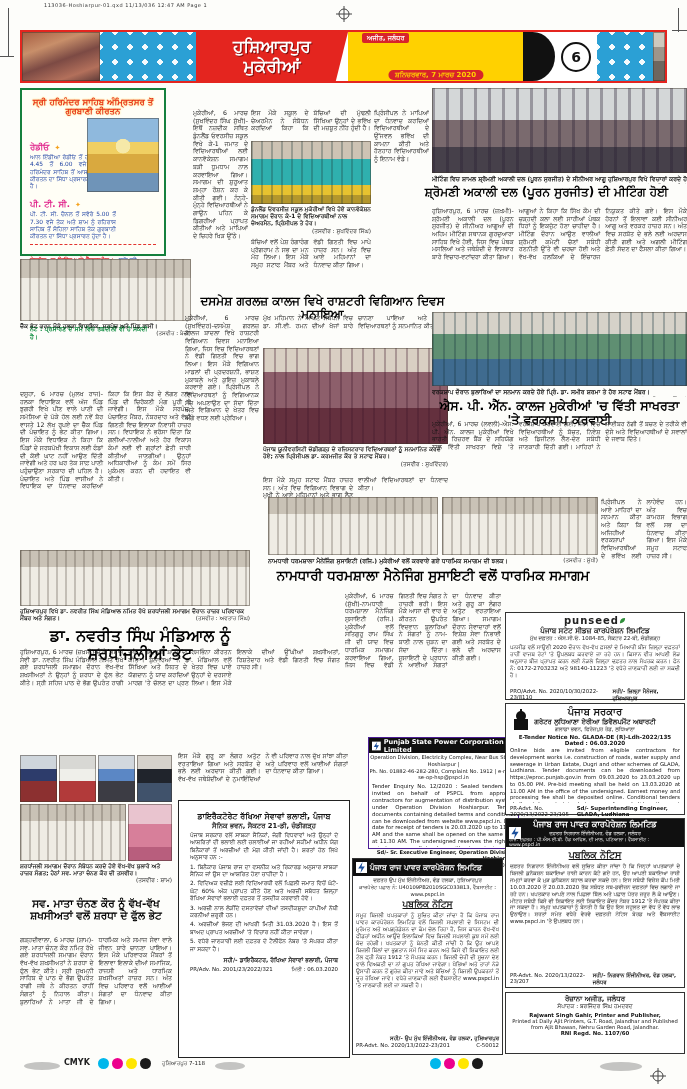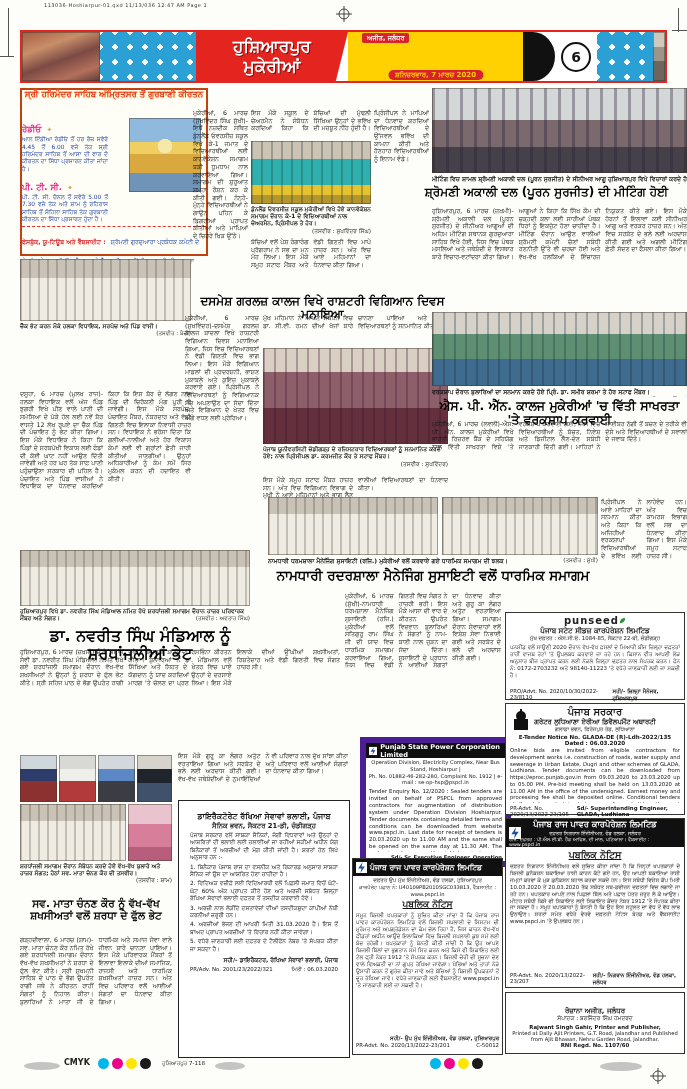--- a/index.html
+++ b/index.html
@@ -74,21 +74,21 @@
       <span class="abs" style="left:50%;transform:translateX(-50%);bottom:1px;background:#d8232a;color:#ffd100;font-size:7px;font-weight:bold;padding:1px 7px;border-radius:5px;white-space:nowrap">ਸ਼ਨਿਚਰਵਾਰ, 7 ਮਾਰਚ 2020</span>
     </div>
     <div style="width:32px;height:100%;background:#111;border-radius:0 70% 70% 0 / 0 50% 50% 0"></div>
     <div style="width:42px;height:100%;background:#fff;display:flex;align-items:center;justify-content:center">
       <span style="width:26px;height:26px;border:2px solid #111;border-radius:50%;display:flex;align-items:center;justify-content:center;font-weight:bold;font-size:14px;background:#fff">6</span>
     </div>
     <div class="diamond" style="width:56px;height:100%"></div>
     <div class="ph ph-b" style="flex:1;height:100%"></div>
   </div>
 
-  <div class="abs" style="left:20px;top:88px;width:188px;height:168px;border:2px solid #c2410c;background:#fffef6;box-sizing:border-box;padding:0">
+  <div class="abs" style="left:20px;top:88px;width:146px;height:168px;border:2px solid #15803d;background:#fffef6;box-sizing:border-box;padding:8px">
     <div style="text-align:center;font-weight:bold;font-size:8.6px;color:#e8341c;text-shadow:0 0 2px #ffd54d;line-height:1.1">ਸ੍ਰੀ ਹਰਿਮੰਦਰ ਸਾਹਿਬ ਅੰਮ੍ਰਿਤਸਰ ਤੋਂ ਗੁਰਬਾਣੀ ਕੀਰਤਨ</div>
     <div class="ph ph-temple abs" style="right:5px;top:28px;width:72px;height:74px"></div>
     <div style="width:86px;margin-top:18px">
       <div><span style="color:#e0218a;font-weight:bold;font-size:8.5px">ਰੇਡੀਓ</span>
         <span style="color:#f6a21d;font-size:7px">✦</span></div>
       <div class="bt" style="color:#1b3fa0;font-size:5.9px">ਆਲ ਇੰਡੀਆ ਰੇਡੀਓ ਤੋਂ ਹਰ ਰੋਜ਼ ਸਵੇਰੇ 4.45 ਤੋਂ 6.00 ਵਜੇ ਤੱਕ ਸ੍ਰੀ ਹਰਿਮੰਦਰ ਸਾਹਿਬ ਤੋਂ ਆਸਾ ਦੀ ਵਾਰ ਦੇ ਕੀਰਤਨ ਦਾ ਸਿੱਧਾ ਪ੍ਰਸਾਰਣ ਕੀਤਾ ਜਾਂਦਾ ਹੈ।</div>
       <div style="margin-top:2px"><span style="color:#e0218a;font-weight:bold;font-size:8.5px">ਪੀ. ਟੀ. ਸੀ.</span>
         <span style="color:#f6a21d;font-size:7px">✦</span></div>
       <div class="bt" style="color:#1b3fa0;font-size:5.9px">ਪੀ. ਟੀ. ਸੀ. ਚੈਨਲ ਤੋਂ ਸਵੇਰੇ 5.00 ਤੋਂ 7.30 ਵਜੇ ਤੱਕ ਅਤੇ ਸ਼ਾਮ ਨੂੰ ਰਹਿਰਾਸ ਸਾਹਿਬ ਤੋਂ ਸੋਹਿਲਾ ਸਾਹਿਬ ਤੱਕ ਗੁਰਬਾਣੀ ਕੀਰਤਨ ਦਾ ਸਿੱਧਾ ਪ੍ਰਸਾਰਣ ਹੁੰਦਾ ਹੈ।</div>
     </div>
@@ -142,21 +142,21 @@
   <div class="abs hl" style="left:432px;top:399px;width:255px;font-size:12.5px">ਐਸ. ਪੀ. ਐੱਨ. ਕਾਲਜ ਮੁਕੇਰੀਆਂ 'ਚ ਵਿੱਤੀ ਸਾਖਰਤਾ 'ਤੇ ਵਰਕਸ਼ਾਪ ਕਰਵਾਈ</div>
   <div class="abs bt c3" style="left:432px;top:420px;width:255px;height:74px">ਮੁਕੇਰੀਆਂ, 6 ਮਾਰਚ (ਲਵਲੀ)-ਐਸ. ਪੀ. ਐੱਨ. ਕਾਲਜ ਮੁਕੇਰੀਆਂ ਵਿਖੇ ਭਾਰਤੀ ਰਿਜ਼ਰਵ ਬੈਂਕ ਦੇ ਸਹਿਯੋਗ ਨਾਲ ਵਿੱਤੀ ਸਾਖਰਤਾ ਵਿਸ਼ੇ 'ਤੇ ਵਰਕਸ਼ਾਪ ਕਰਵਾਈ ਗਈ, ਜਿਸ ਵਿਚ ਵਿਦਿਆਰਥੀਆਂ ਨੂੰ ਬੱਚਤ, ਨਿਵੇਸ਼ ਅਤੇ ਡਿਜੀਟਲ ਲੈਣ-ਦੇਣ ਸਬੰਧੀ ਜਾਣਕਾਰੀ ਦਿੱਤੀ ਗਈ। ਮਾਹਿਰਾਂ ਨੇ ਸਾਈਬਰ ਠੱਗੀ ਤੋਂ ਬਚਣ ਦੇ ਤਰੀਕੇ ਵੀ ਦੱਸੇ ਅਤੇ ਵਿਦਿਆਰਥੀਆਂ ਦੇ ਸਵਾਲਾਂ ਦੇ ਜਵਾਬ ਦਿੱਤੇ।</div>
   <div class="abs bt c2" style="left:601px;top:498px;width:86px;height:112px">ਪ੍ਰਿੰਸੀਪਲ ਨੇ ਆਏ ਮਾਹਿਰਾਂ ਦਾ ਸਨਮਾਨ ਕੀਤਾ ਅਤੇ ਕਿਹਾ ਕਿ ਅਜਿਹੀਆਂ ਵਰਕਸ਼ਾਪਾਂ ਵਿਦਿਆਰਥੀਆਂ ਦੇ ਭਵਿੱਖ ਲਈ ਲਾਹੇਵੰਦ ਹਨ। ਅੰਤ ਵਿਚ ਕਾਮਰਸ ਵਿਭਾਗ ਵਲੋਂ ਸਭ ਦਾ ਧੰਨਵਾਦ ਕੀਤਾ ਗਿਆ। ਇਸ ਮੌਕੇ ਸਮੂਹ ਸਟਾਫ ਹਾਜ਼ਰ ਸੀ।</div>
 
   <div class="abs ph crowd" style="left:268px;top:497px;width:170px;height:58px"></div>
   <div class="abs ph crowd" style="left:442px;top:497px;width:156px;height:58px"></div>
   <div class="abs cap" style="left:268px;top:557px;width:330px;height:9px;white-space:nowrap;overflow:hidden">
     <span>ਨਾਮਧਾਰੀ ਧਰਮਸ਼ਾਲਾ ਮੈਨੇਜਿੰਗ ਸੁਸਾਇਟੀ (ਰਜਿ.) ਮੁਕੇਰੀਆਂ ਵਲੋਂ ਕਰਵਾਏ ਗਏ ਧਾਰਮਿਕ ਸਮਾਗਮ ਦੀ ਝਲਕ।</span>
     <span style="float:right;font-weight:normal;font-size:5.6px">(ਤਸਵੀਰ : ਸੁੱਖੀ)</span>
   </div>
-  <div class="abs hl" style="left:268px;top:568px;width:330px;font-size:13.5px">ਨਾਮਧਾਰੀ ਰਦਰਸ਼ਾਲਾ ਮੈਨੇਜਿੰਗ ਸੁਸਾਇਟੀ ਵਲੋਂ ਧਾਰਮਿਕ ਸਮਾਗਮ</div>
+  <div class="abs hl" style="left:268px;top:568px;width:330px;font-size:13.5px">ਨਾਮਧਾਰੀ ਧਰਮਸ਼ਾਲਾ ਮੈਨੇਜਿੰਗ ਸੁਸਾਇਟੀ ਵਲੋਂ ਧਾਰਮਿਕ ਸਮਾਗਮ</div>
   <div class="abs bt c3" style="left:345px;top:592px;width:156px;height:142px">ਮੁਕੇਰੀਆਂ, 6 ਮਾਰਚ (ਸੁੱਖੀ)-ਨਾਮਧਾਰੀ ਧਰਮਸ਼ਾਲਾ ਮੈਨੇਜਿੰਗ ਸੁਸਾਇਟੀ (ਰਜਿ.) ਮੁਕੇਰੀਆਂ ਵਲੋਂ ਸਤਿਗੁਰੂ ਰਾਮ ਸਿੰਘ ਜੀ ਦੀ ਯਾਦ ਵਿਚ ਧਾਰਮਿਕ ਸਮਾਗਮ ਕਰਵਾਇਆ ਗਿਆ, ਜਿਸ ਵਿਚ ਵੱਡੀ ਗਿਣਤੀ ਵਿਚ ਸੰਗਤ ਨੇ ਹਾਜ਼ਰੀ ਭਰੀ। ਇਸ ਮੌਕੇ ਆਸਾ ਦੀ ਵਾਰ ਦੇ ਕੀਰਤਨ ਉਪਰੰਤ ਵਿਦਵਾਨ ਬੁਲਾਰਿਆਂ ਨੇ ਸੰਗਤਾਂ ਨੂੰ ਨਾਮ-ਬਾਣੀ ਨਾਲ ਜੁੜਨ ਦਾ ਸੱਦਾ ਦਿੱਤਾ। ਸੁਸਾਇਟੀ ਦੇ ਪ੍ਰਧਾਨ ਨੇ ਆਈਆਂ ਸੰਗਤਾਂ ਦਾ ਧੰਨਵਾਦ ਕੀਤਾ ਅਤੇ ਗੁਰੂ ਕਾ ਲੰਗਰ ਅਤੁੱਟ ਵਰਤਾਇਆ ਗਿਆ। ਸਮਾਗਮ ਦੌਰਾਨ ਸੇਵਾਦਾਰਾਂ ਵਲੋਂ ਵਿਸ਼ੇਸ਼ ਸੇਵਾ ਨਿਭਾਈ ਗਈ ਅਤੇ ਸਰਬੱਤ ਦੇ ਭਲੇ ਦੀ ਅਰਦਾਸ ਕੀਤੀ ਗਈ।</div>
 
   <div class="abs ph crowd" style="left:20px;top:550px;width:230px;height:56px"></div>
   <div class="abs cap" style="left:20px;top:608px;width:230px;height:19px;font-size:5.9px">
     <span>ਹੁਸ਼ਿਆਰਪੁਰ ਵਿਖੇ ਡਾ. ਨਵਰੀਤ ਸਿੰਘ ਮੰਡਿਆਲ ਨਮਿਤ ਰੱਖੇ ਸ਼ਰਧਾਂਜਲੀ ਸਮਾਗਮ ਦੌਰਾਨ ਹਾਜ਼ਰ ਪਰਿਵਾਰਕ ਮੈਂਬਰ ਅਤੇ ਸੰਗਤ।</span>
     <span style="float:right;font-weight:normal;font-size:5.6px">(ਤਸਵੀਰ : ਅਵਤਾਰ ਸਿੰਘ)</span>
   </div>
   <div class="abs hl" style="left:20px;top:627px;width:240px;font-size:16px">ਡਾ. ਨਵਰੀਤ ਸਿੰਘ ਮੰਡਿਆਲ ਨੂੰ ਸ਼ਰਧਾਂਜਲੀਆਂ ਭੇਟ</div>
   <div class="abs bt c3" style="left:20px;top:648px;width:320px;height:100px">ਹੁਸ਼ਿਆਰਪੁਰ, 6 ਮਾਰਚ (ਜ਼ਖ਼ਮੀ)-ਉੱਘੇ ਸਮਾਜ ਸੇਵੀ ਡਾ. ਨਵਰੀਤ ਸਿੰਘ ਮੰਡਿਆਲ ਨਮਿਤ ਰੱਖੇ ਗਏ ਸ਼ਰਧਾਂਜਲੀ ਸਮਾਗਮ ਦੌਰਾਨ ਵੱਖ-ਵੱਖ ਸ਼ਖਸੀਅਤਾਂ ਨੇ ਉਨ੍ਹਾਂ ਨੂੰ ਸ਼ਰਧਾ ਦੇ ਫੁੱਲ ਭੇਟ ਕੀਤੇ। ਸ੍ਰੀ ਸਹਿਜ ਪਾਠ ਦੇ ਭੋਗ ਉਪਰੰਤ ਰਾਗੀ ਜਥੇ ਨੇ ਇਲਾਹੀ ਬਾਣੀ ਦਾ ਰਸਭਿੰਨਾ ਕੀਰਤਨ ਕੀਤਾ। ਬੁਲਾਰਿਆਂ ਨੇ ਡਾ. ਮੰਡਿਆਲ ਵਲੋਂ ਸਿੱਖਿਆ ਅਤੇ ਸਿਹਤ ਦੇ ਖੇਤਰ ਵਿਚ ਪਾਏ ਯੋਗਦਾਨ ਨੂੰ ਯਾਦ ਕਰਦਿਆਂ ਉਨ੍ਹਾਂ ਦੇ ਦਰਸਾਏ ਮਾਰਗ 'ਤੇ ਚੱਲਣ ਦਾ ਪ੍ਰਣ ਲਿਆ। ਇਸ ਮੌਕੇ ਇਲਾਕੇ ਦੀਆਂ ਉੱਘੀਆਂ ਸ਼ਖਸੀਅਤਾਂ, ਰਿਸ਼ਤੇਦਾਰ ਅਤੇ ਵੱਡੀ ਗਿਣਤੀ ਵਿਚ ਸੰਗਤ ਹਾਜ਼ਰ ਸੀ।</div>
   <div class="abs bt c2" style="left:178px;top:752px;width:170px;height:44px">ਇਸ ਮੌਕੇ ਗੁਰੂ ਕਾ ਲੰਗਰ ਅਤੁੱਟ ਵਰਤਾਇਆ ਗਿਆ ਅਤੇ ਸਰਬੱਤ ਦੇ ਭਲੇ ਲਈ ਅਰਦਾਸ ਕੀਤੀ ਗਈ। ਵੱਖ-ਵੱਖ ਜਥੇਬੰਦੀਆਂ ਦੇ ਨੁਮਾਇੰਦਿਆਂ ਨੇ ਵੀ ਪਰਿਵਾਰ ਨਾਲ ਦੁੱਖ ਸਾਂਝਾ ਕੀਤਾ ਅਤੇ ਪਰਿਵਾਰ ਵਲੋਂ ਆਈਆਂ ਸੰਗਤਾਂ ਦਾ ਧੰਨਵਾਦ ਕੀਤਾ ਗਿਆ।</div>
@@ -183,21 +183,21 @@
     <div class="n-body" style="margin-top:2px">3. ਅਰਜ਼ੀ ਨਾਲ ਲੋੜੀਂਦੇ ਦਸਤਾਵੇਜ਼ਾਂ ਦੀਆਂ ਤਸਦੀਕਸ਼ੁਦਾ ਕਾਪੀਆਂ ਨੱਥੀ ਕਰਨੀਆਂ ਜ਼ਰੂਰੀ ਹਨ।</div>
     <div class="n-body" style="margin-top:2px">4. ਅਰਜ਼ੀਆਂ ਭੇਜਣ ਦੀ ਆਖਰੀ ਮਿਤੀ 31.03.2020 ਹੈ। ਇਸ ਤੋਂ ਬਾਅਦ ਪ੍ਰਾਪਤ ਅਰਜ਼ੀਆਂ 'ਤੇ ਵਿਚਾਰ ਨਹੀਂ ਕੀਤਾ ਜਾਵੇਗਾ।</div>
     <div class="n-body" style="margin-top:2px">5. ਵਧੇਰੇ ਜਾਣਕਾਰੀ ਲਈ ਦਫ਼ਤਰ ਦੇ ਟੈਲੀਫੋਨ ਨੰਬਰ 'ਤੇ ਸੰਪਰਕ ਕੀਤਾ ਜਾ ਸਕਦਾ ਹੈ।</div>
     <div style="text-align:right;font-size:6px;font-weight:bold;margin-top:3px">ਸਹੀ/- ਡਾਇਰੈਕਟਰ, ਰੱਖਿਆ ਸੇਵਾਵਾਂ ਭਲਾਈ, ਪੰਜਾਬ</div>
     <div class="n-foot">
       <span>PR/Adv. No. 2001/23/2022/321</span>
       <span>ਮਿਤੀ : 06.03.2020</span>
     </div>
   </div>
 
-  <div class="abs" style="left:360px;top:737px;width:151px;height:130px;border:6px solid #4c1d95;box-sizing:border-box;background:#fff">
+  <div class="abs" style="left:368px;top:737px;width:151px;height:112px;border:1px solid #4c1d95;box-sizing:border-box;background:#fff">
     <div class="blackbar" style="height:15px">
       <svg width="10" height="10" viewBox="0 0 10 10">
           <rect width="10" height="10" fill="#fff"></rect>
           <polygon points="6,0 2,6 5,6 4,10 8,4 5,4" fill="#1a4f9c"></polygon>
         </svg>
       <span style="font-size:6.6px;font-weight:bold">Punjab State Power Corporation Limited</span>
     </div>
     <div style="text-align:center;font-size:5.2px;line-height:1.3;margin-top:1px">Operation Division, Electricity Complex, Near Bus Stand, Hoshiarpur |</div>
     <div style="text-align:center;font-size:5.2px;line-height:1.3">Ph. No. 01882-46-282-280, Complaint No. 1912 | e-mail : se-op-hsp@pspcl.in</div>
     <div class="n-body" style="font-size:5.4px;margin:2px 3px;height:64px;overflow:hidden">Tender Enquiry No. 12/2020 : Sealed tenders are invited on behalf of PSPCL from approved contractors for augmentation of distribution system under Operation Division Hoshiarpur. Tender documents containing detailed terms and conditions can be downloaded from website www.pspcl.in. Last date for receipt of tenders is 20.03.2020 up to 11.00 AM and the same shall be opened on the same day at 11.30 AM. The undersigned reserves the right to reject any or all tenders without assigning any reason. For details visit https://eproc.punjab.gov.in.</div>
@@ -270,21 +270,21 @@
       <span style="font-size:4.8px">ਰਜਿ. ਦਫ਼ਤਰ : ਪੀ.ਐਸ.ਈ.ਬੀ. ਹੈੱਡ ਆਫਿਸ, ਦੀ ਮਾਲ, ਪਟਿਆਲਾ। ਵੈੱਬਸਾਈਟ : www.pspcl.in</span>
     </div>
     <div style="text-align:center;font-size:9.5px;font-weight:bold;text-decoration:underline;margin:2px 0">ਪਬਲਿਕ ਨੋਟਿਸ</div>
     <div class="n-body" style="font-size:5.4px;margin:0 4px;height:108px;overflow:hidden">ਦਫ਼ਤਰ ਨਿਗਰਾਨ ਇੰਜੀਨੀਅਰ ਵਲੋਂ ਸੂਚਿਤ ਕੀਤਾ ਜਾਂਦਾ ਹੈ ਕਿ ਜਿਨ੍ਹਾਂ ਖਪਤਕਾਰਾਂ ਦੇ ਬਿਜਲੀ ਕੁਨੈਕਸ਼ਨ ਬਕਾਇਆ ਰਾਸ਼ੀ ਕਾਰਨ ਕੱਟੇ ਗਏ ਹਨ, ਉਹ ਆਪਣੀ ਬਕਾਇਆ ਰਾਸ਼ੀ ਜਮ੍ਹਾਂ ਕਰਵਾ ਕੇ ਮੁੜ ਕੁਨੈਕਸ਼ਨ ਬਹਾਲ ਕਰਵਾ ਸਕਦੇ ਹਨ। ਇਸ ਸਬੰਧੀ ਵਿਸ਼ੇਸ਼ ਕੈਂਪ ਮਿਤੀ 10.03.2020 ਤੋਂ 20.03.2020 ਤੱਕ ਸਬੰਧਤ ਸਬ-ਡਵੀਜ਼ਨ ਦਫ਼ਤਰਾਂ ਵਿਚ ਲਗਾਏ ਜਾ ਰਹੇ ਹਨ। ਖਪਤਕਾਰ ਆਪਣੇ ਨਾਲ ਪਿਛਲਾ ਬਿੱਲ ਅਤੇ ਪਛਾਣ ਪੱਤਰ ਜ਼ਰੂਰ ਲੈ ਕੇ ਆਉਣ। ਮੀਟਰ ਸਬੰਧੀ ਕਿਸੇ ਵੀ ਸ਼ਿਕਾਇਤ ਲਈ ਸ਼ਿਕਾਇਤ ਕੇਂਦਰ ਨੰਬਰ 1912 'ਤੇ ਸੰਪਰਕ ਕੀਤਾ ਜਾ ਸਕਦਾ ਹੈ। ਸਮੂਹ ਖਪਤਕਾਰਾਂ ਨੂੰ ਬੇਨਤੀ ਹੈ ਕਿ ਉਹ ਇਸ ਸਹੂਲਤ ਦਾ ਵੱਧ ਤੋਂ ਵੱਧ ਲਾਭ ਉਠਾਉਣ। ਸ਼ਰਤਾਂ ਸਮੇਤ ਵਧੇਰੇ ਵੇਰਵੇ ਦਫ਼ਤਰੀ ਨੋਟਿਸ ਬੋਰਡ ਅਤੇ ਵੈੱਬਸਾਈਟ www.pspcl.in 'ਤੇ ਉਪਲਬਧ ਹਨ।</div>
     <div class="n-foot" style="margin:1px 4px">
       <span>PR-Advt. No. 2020/13/2022-23/207</span>
       <span style="font-weight:bold">ਸਹੀ/- ਨਿਗਰਾਨ ਇੰਜੀਨੀਅਰ, ਵੰਡ ਹਲਕਾ, ਜਲੰਧਰ</span>
     </div>
   </div>
 
-  <div class="abs" style="left:505px;top:992px;width:180px;height:62px;border:1px solid #333;box-sizing:border-box;background:#fff;text-align:center;padding-top:14px">
+  <div class="abs" style="left:505px;top:992px;width:180px;height:62px;border:1px solid #333;box-sizing:border-box;background:#fff;text-align:center;padding-top:2px">
     <div style="font-size:7px;font-weight:bold">ਰੋਜ਼ਾਨਾ ਅਜੀਤ, ਜਲੰਧਰ</div>
     <div style="font-size:5.8px">ਸੰਪਾਦਕ : ਬਰਜਿੰਦਰ ਸਿੰਘ ਹਮਦਰਦ</div>
     <div style="font-size:5.4px;margin-top:2px;font-weight:bold">Rajwant Singh Gahir, Printer and Publisher,</div>
     <div style="font-size:5.2px">Printed at Daily Ajit Printers, G.T. Road, Jalandhar and Published</div>
     <div style="font-size:5.2px">from Ajit Bhawan, Nehru Garden Road, Jalandhar.</div>
     <div style="font-size:5.4px;font-weight:bold">RNI Regd. No. 1107/60</div>
   </div>
 
   <div class="abs" style="left:24px;top:1062px;width:36px;height:8px;background:#c4c4c2;border-radius:50%"></div>
   <div class="abs" style="left:64px;top:1058px;font-size:8px;font-weight:bold;color:#222">CMYK</div>

